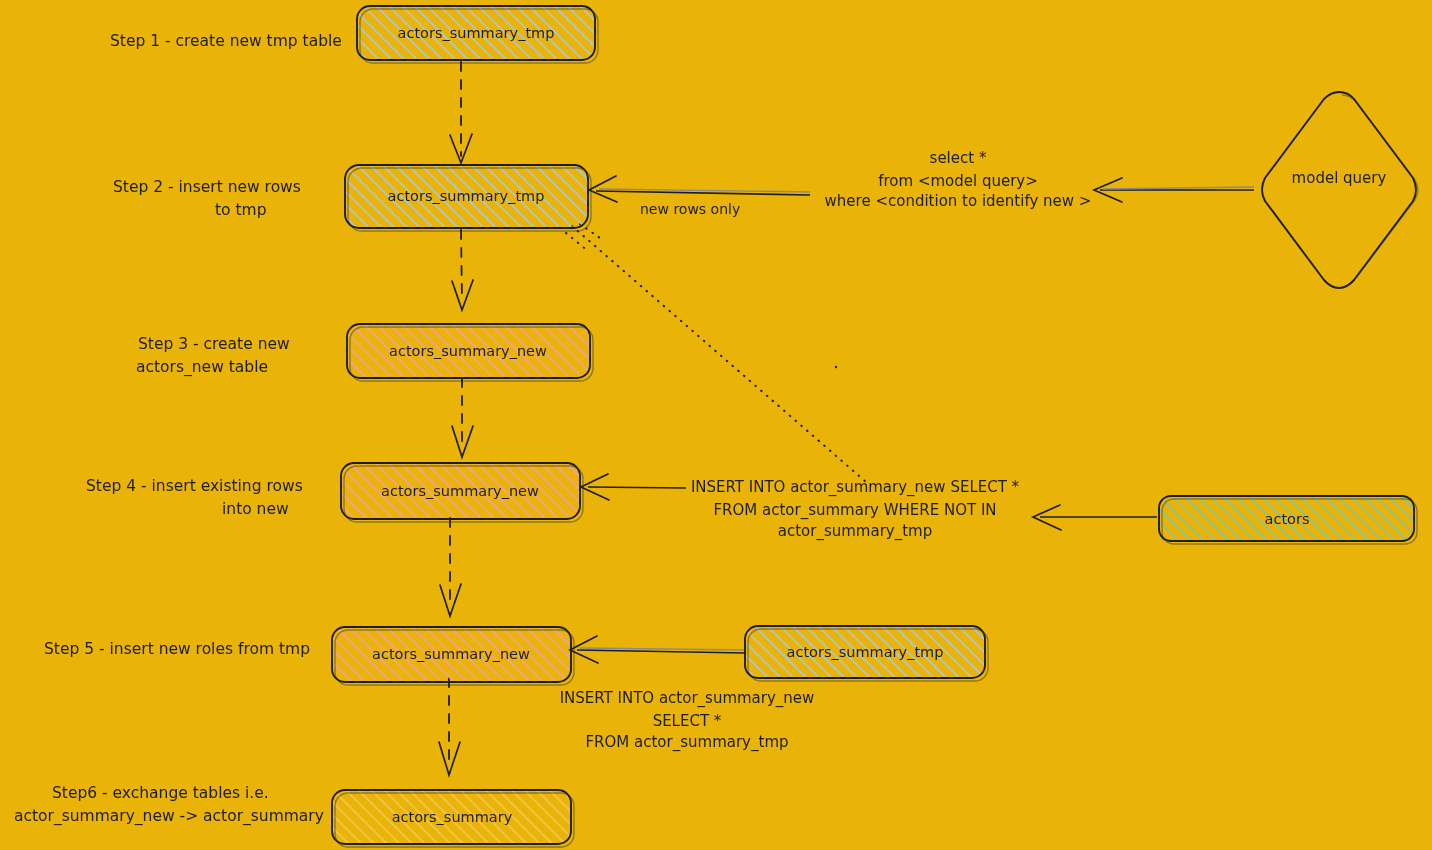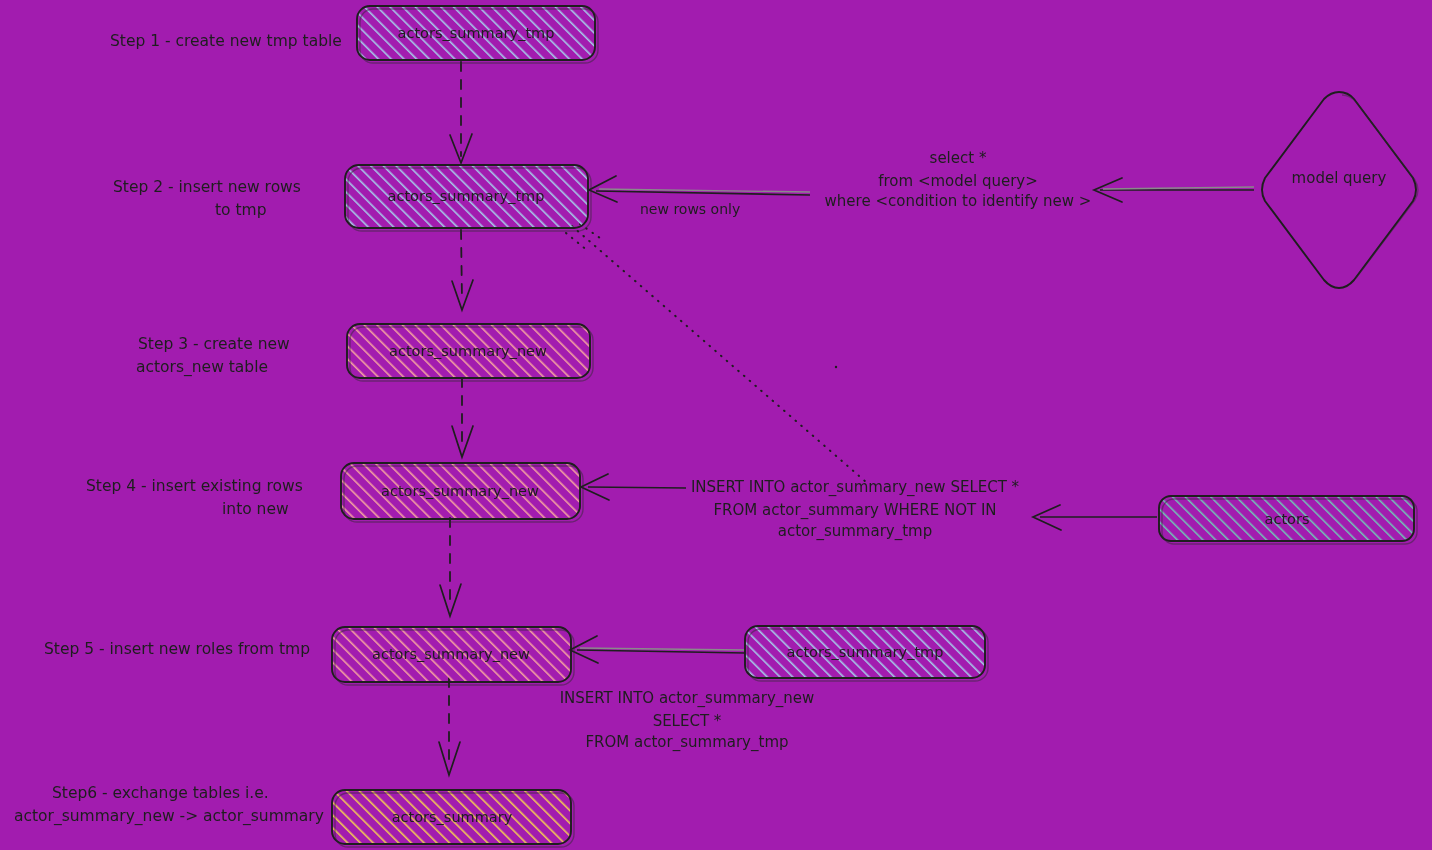--- a/index.html
+++ b/index.html
@@ -1,20 +1,20 @@
 <!DOCTYPE html>
 <html><head>
 <meta charset="utf-8">
 <style>
   html,body{margin:0;padding:0;background:#ffffff;}
   body{
     width:1432px;height:850px;overflow:hidden;
     font-family:"DejaVu Sans", sans-serif;
   }
-  #stage{position:relative;width:1432px;height:850px;background:#a21caf;}
+  #stage{position:relative;width:1432px;height:850px;background:#eab308;}
   svg#canvas{position:absolute;inset:0;width:1432px;height:850px;}
 
   .hand{
     font-family:"DejaVu Sans", sans-serif;
     fill:#1e1e1e;
     font-size:15px;
   }
   .steplabel{font-size:15.5px;}
   .boxlabel{font-size:14.5px;}
   .annot{font-size:15px;}

